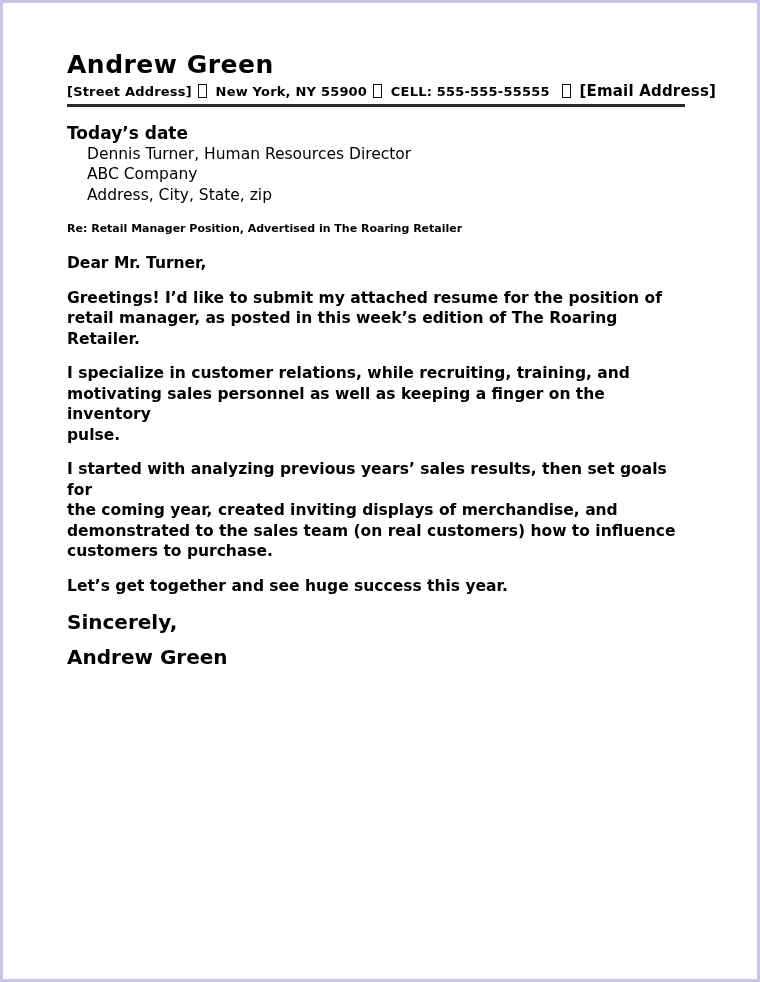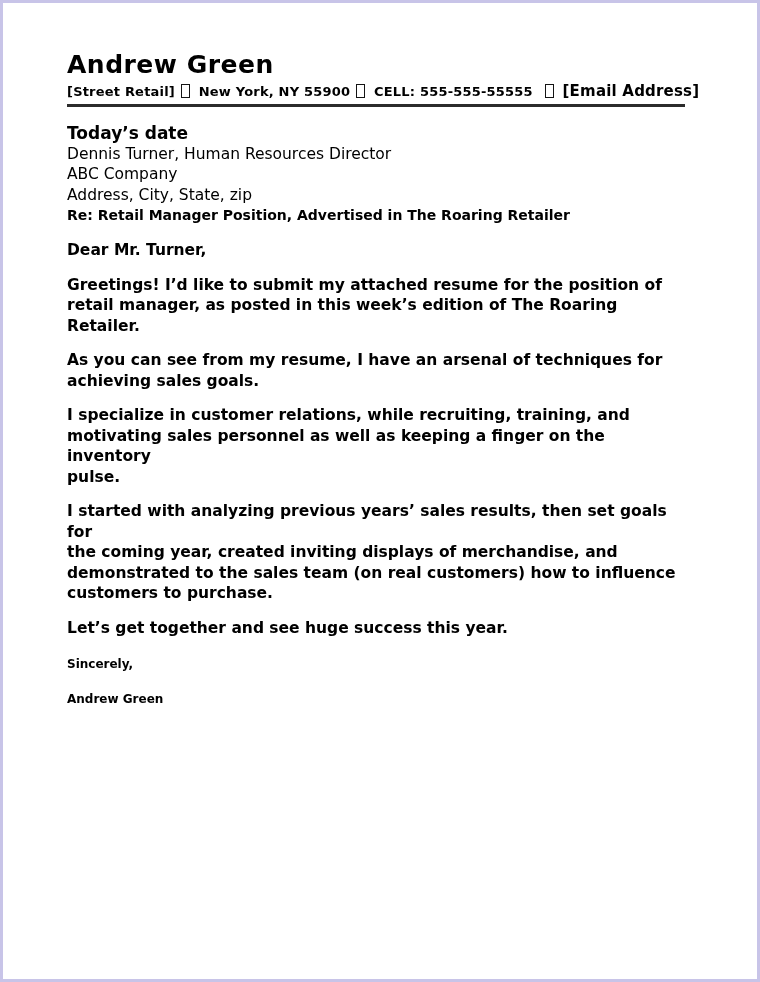--- a/index.html
+++ b/index.html
@@ -51,51 +51,52 @@
   }
   .date-line {
     font-weight: bold;
     font-size: 17px;
     line-height: 22px;
     margin-top: 15px;
   }
   .recipient-block div {
     font-size: 15.5px;
     line-height: 20.5px;
+    margin-left: 20px;
   }
   .subject-line {
     font-weight: bold;
-    font-size: 14px;
+    font-size: 11px;
     line-height: 21px;
-    margin-top: 0;
+    margin-top: 13px;
   }
   .para {
     font-size: 15.5px;
     line-height: 20.5px;
     margin: 14px 0 0 0;
     white-space: pre-line;
     font-weight: bold;
   }
   .signoff, .signature {
     font-weight: bold;
-    font-size: 12px;
+    font-size: 20px;
     line-height: 21px;
   }
   .signoff   { margin-top: 16px; }
   .signature { margin-top: 14px; }
 </style>
 </head>
 <body>
 
 <div class="page">
 
   <header>
     <h1 class="sender-name">Andrew Green</h1>
     <div class="contact-line">
-      <span>[Street Retail]</span><span class="tofu"></span>
+      <span>[Street Address]</span><span class="tofu"></span>
       <span>New York, NY 55900</span><span class="tofu"></span>
       <span>CELL: 555-555-55555</span><span class="tofu wide"></span>
       <span class="email">[Email Address]</span>
     </div>
     <div class="header-rule"></div>
   </header>
 
   <div class="date-line">Today’s date</div>
 
   <div class="recipient-block">
@@ -103,22 +104,20 @@
     <div>ABC Company</div>
     <div>Address, City, State, zip</div>
   </div>
 
   <div class="subject-line">Re: Retail Manager Position, Advertised in The Roaring Retailer</div>
 
   <p class="para">Dear Mr. Turner,</p>
 
   <p class="para">Greetings! I’d like to submit my attached resume for the position of
 retail manager, as posted in this week’s edition of The Roaring Retailer.</p>
-  <p class="para">As you can see from my resume, I have an arsenal of techniques for
-achieving sales goals.</p>
   <p class="para">I specialize in customer relations, while recruiting, training, and
 motivating sales personnel as well as keeping a finger on the inventory
 pulse.</p>
   <p class="para">I started with analyzing previous years’ sales results, then set goals for
 the coming year, created inviting displays of merchandise, and
 demonstrated to the sales team (on real customers) how to influence
 customers to purchase.</p>
   <p class="para">Let’s get together and see huge success this year.</p>
 
   <div class="signoff">Sincerely,</div>

